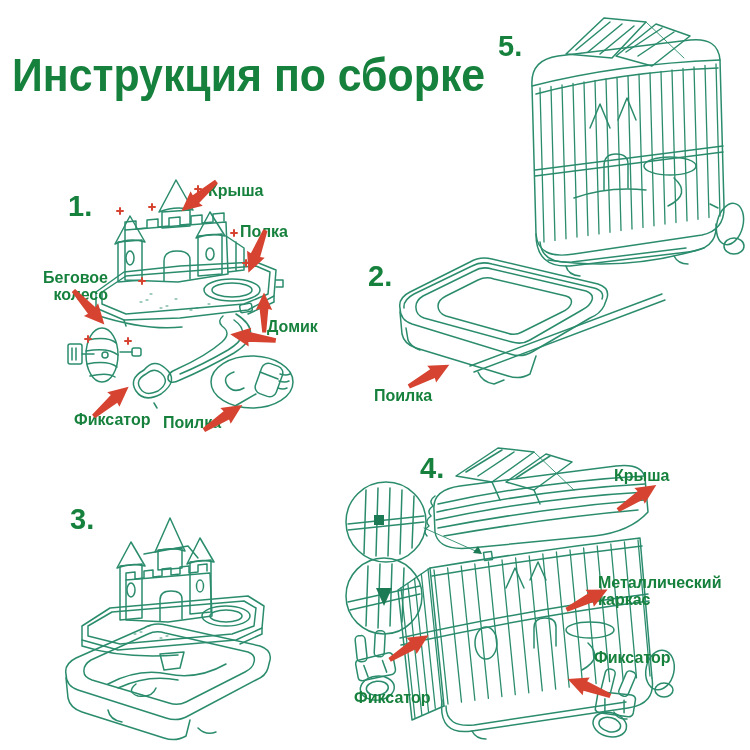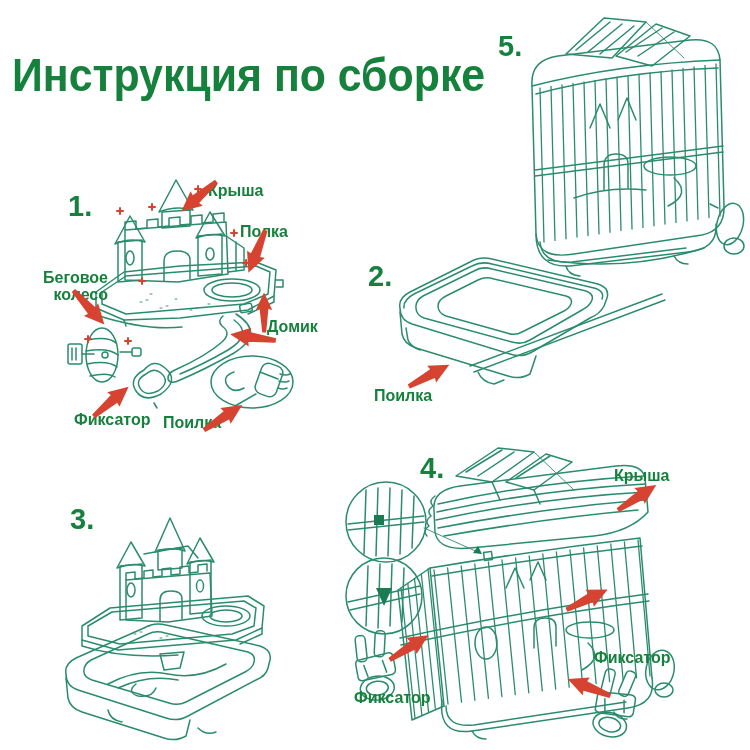--- a/index.html
+++ b/index.html
@@ -364,20 +364,21 @@
         <rect x="27" y="5" width="10" height="26" rx="4" transform="rotate(9 32 18)"></rect>
         <path d="M6,36 q0,-4 4,-4 l29,-4 q5,0 5,5 l1,12 q0,4 -4,5 l-29,3 q-5,0 -5,-4 z"></path>
         <ellipse cx="25" cy="62" rx="17" ry="12"></ellipse>
         <ellipse cx="25" cy="62" rx="11" ry="7"></ellipse>
         <path d="M14,38 l3,12 M33,35 l3,12"></path>
       </g>
     </g>
   </svg>
   <div class="num" style="left:82px;top:14px">4.</div>
   <div class="lbl" style="left:276px;top:30px">Крыша</div>
+  <div class="lbl wrap" style="left:260px;top:137px;width:128px">Металлический каркас</div>
   <div class="lbl" style="left:16px;top:252px">Фиксатор</div>
   <div class="lbl" style="left:256px;top:212px">Фиксатор</div>
   <div class="arrow" style="left:276px;top:50px;transform:rotate(-33deg)">
       <svg viewBox="0 0 46 19" width="46" height="19">
         <polygon points="0,7.5 27,4.5 26,0 46,9.5 26,19 27,14.5 0,12"></polygon>
       </svg>
     </div>
   <div class="arrow" style="left:226px;top:152px;transform:rotate(-26deg)">
       <svg viewBox="0 0 46 19" width="46" height="19">
         <polygon points="0,7.5 27,4.5 26,0 46,9.5 26,19 27,14.5 0,12"></polygon>

